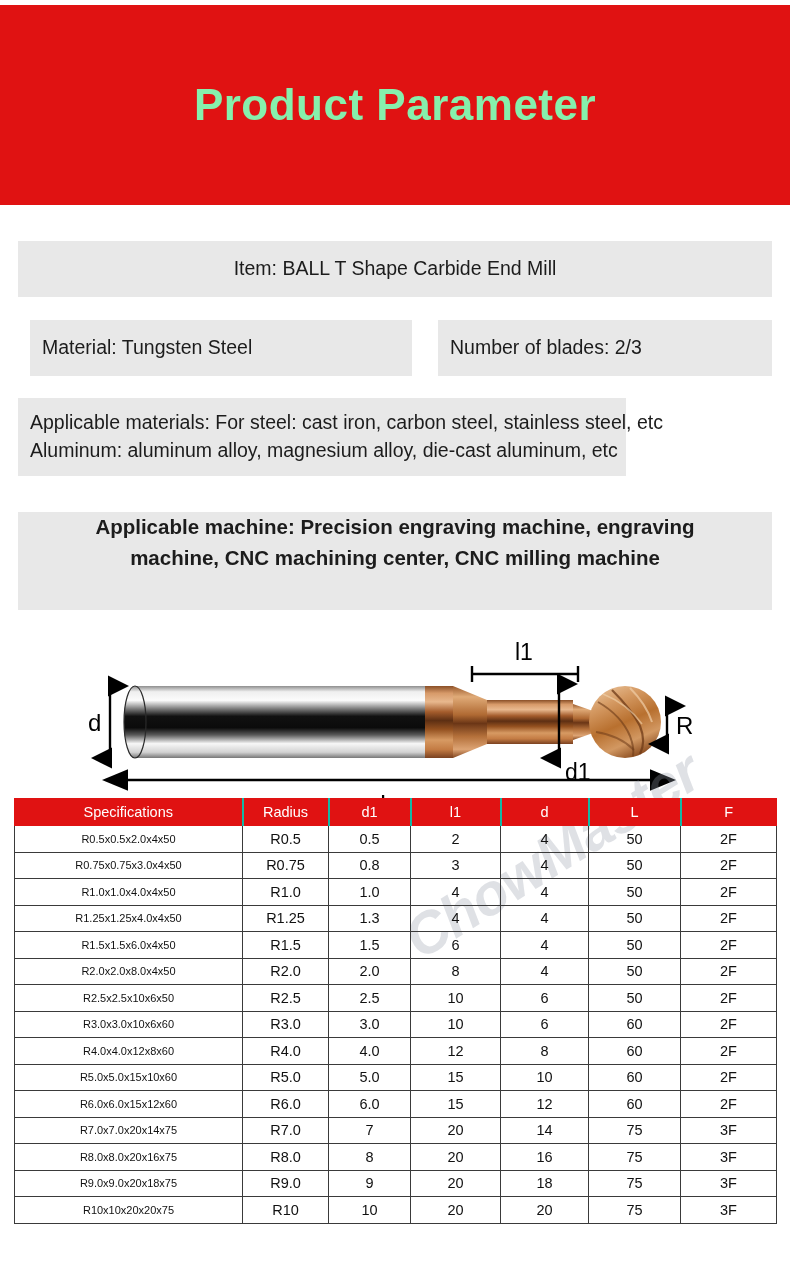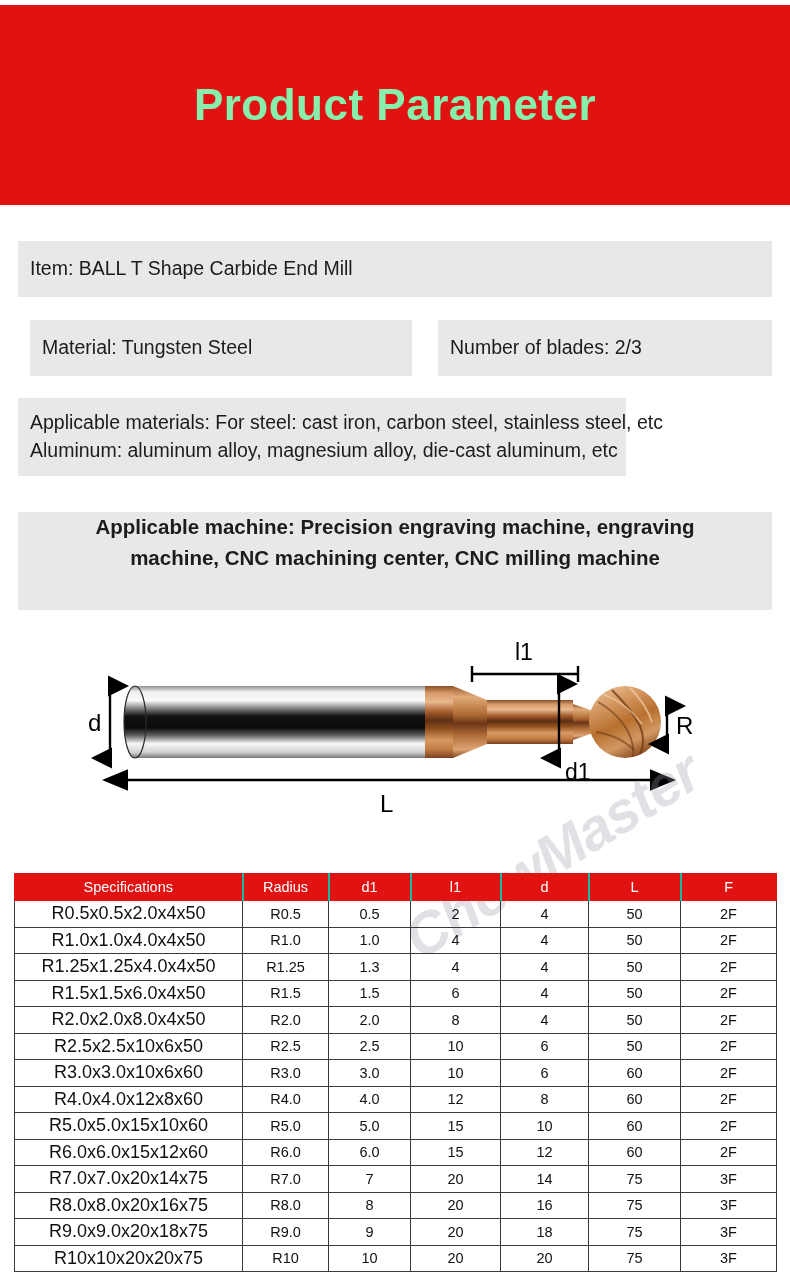--- a/index.html
+++ b/index.html
@@ -24,51 +24,51 @@
 
   
   .info-box{
     position:absolute; background:#e8e8e8; color:#1c1c1c;
     display:flex; align-items:center;
     padding:0 12px; font-size:19.5px; line-height:1.42;
   }
   .info-box.multiline{ display:block; padding:11px 12px 10px 12px; }
   .info-box .ln{ display:block; white-space:nowrap; }
 
-  #box-item      { left:18px;  top:241px; width:754px; height:56px; }
+  #box-item      { left:18px;  top:241px; width:754px; height:56px;justify-content:center; }
   #box-material  { left:30px;  top:320px; width:382px; height:56px; }
   #box-blades    { left:438px; top:320px; width:334px; height:56px; }
   #box-materials { left:18px;  top:398px; width:608px; height:78px; }
   #box-machine   { left:18px;  top:512px; width:754px; height:98px;
                    display:flex; flex-direction:column; justify-content:flex-start;font-weight:bold; }
 
   #box-machine .ln{ font-size:20.5px; line-height:1.5; }
 
   
   .diagram{ position:absolute; left:0; top:640px; width:790px; height:180px; }
   .diagram svg{ display:block; }
 
   
   .spec-table{
-    position:absolute; left:14px; top:873px; width:762px;
+    position:absolute; left:14px; top:798px; width:762px;
     border-collapse:collapse; table-layout:fixed;
     font-size:14.5px; color:#111;
   }
   .spec-table th{
     background:#e01212; color:#fff; font-weight:400;
     height:27px; font-size:14.5px;
     border:1px solid #e01212;
   }
   .spec-table th + th{ border-left:2px solid #14b8a6; }
   .spec-table td{
     height:26.5px; text-align:center;
     border:1px solid #3a3a3a;
     background:transparent;
   }
-  .spec-table td:first-child{ font-size:18px; }
+  .spec-table td:first-child{ font-size:11px; }
 
   col.c-spec{ width:228px; }
   col.c-rad { width:86px; }
   col.c-d1  { width:82px; }
   col.c-l1  { width:90px; }
   col.c-d   { width:88px; }
   col.c-L   { width:92px; }
   col.c-F   { width:96px; }
 
   
@@ -254,20 +254,29 @@
         <tr>
           <td>R0.5x0.5x2.0x4x50</td>
           <td>R0.5</td>
           <td>0.5</td>
           <td>2</td>
           <td>4</td>
           <td>50</td>
           <td>2F</td>
         </tr>
         <tr>
+          <td>R0.75x0.75x3.0x4x50</td>
+          <td>R0.75</td>
+          <td>0.8</td>
+          <td>3</td>
+          <td>4</td>
+          <td>50</td>
+          <td>2F</td>
+        </tr>
+        <tr>
           <td>R1.0x1.0x4.0x4x50</td>
           <td>R1.0</td>
           <td>1.0</td>
           <td>4</td>
           <td>4</td>
           <td>50</td>
           <td>2F</td>
         </tr>
         <tr>
           <td>R1.25x1.25x4.0x4x50</td>

